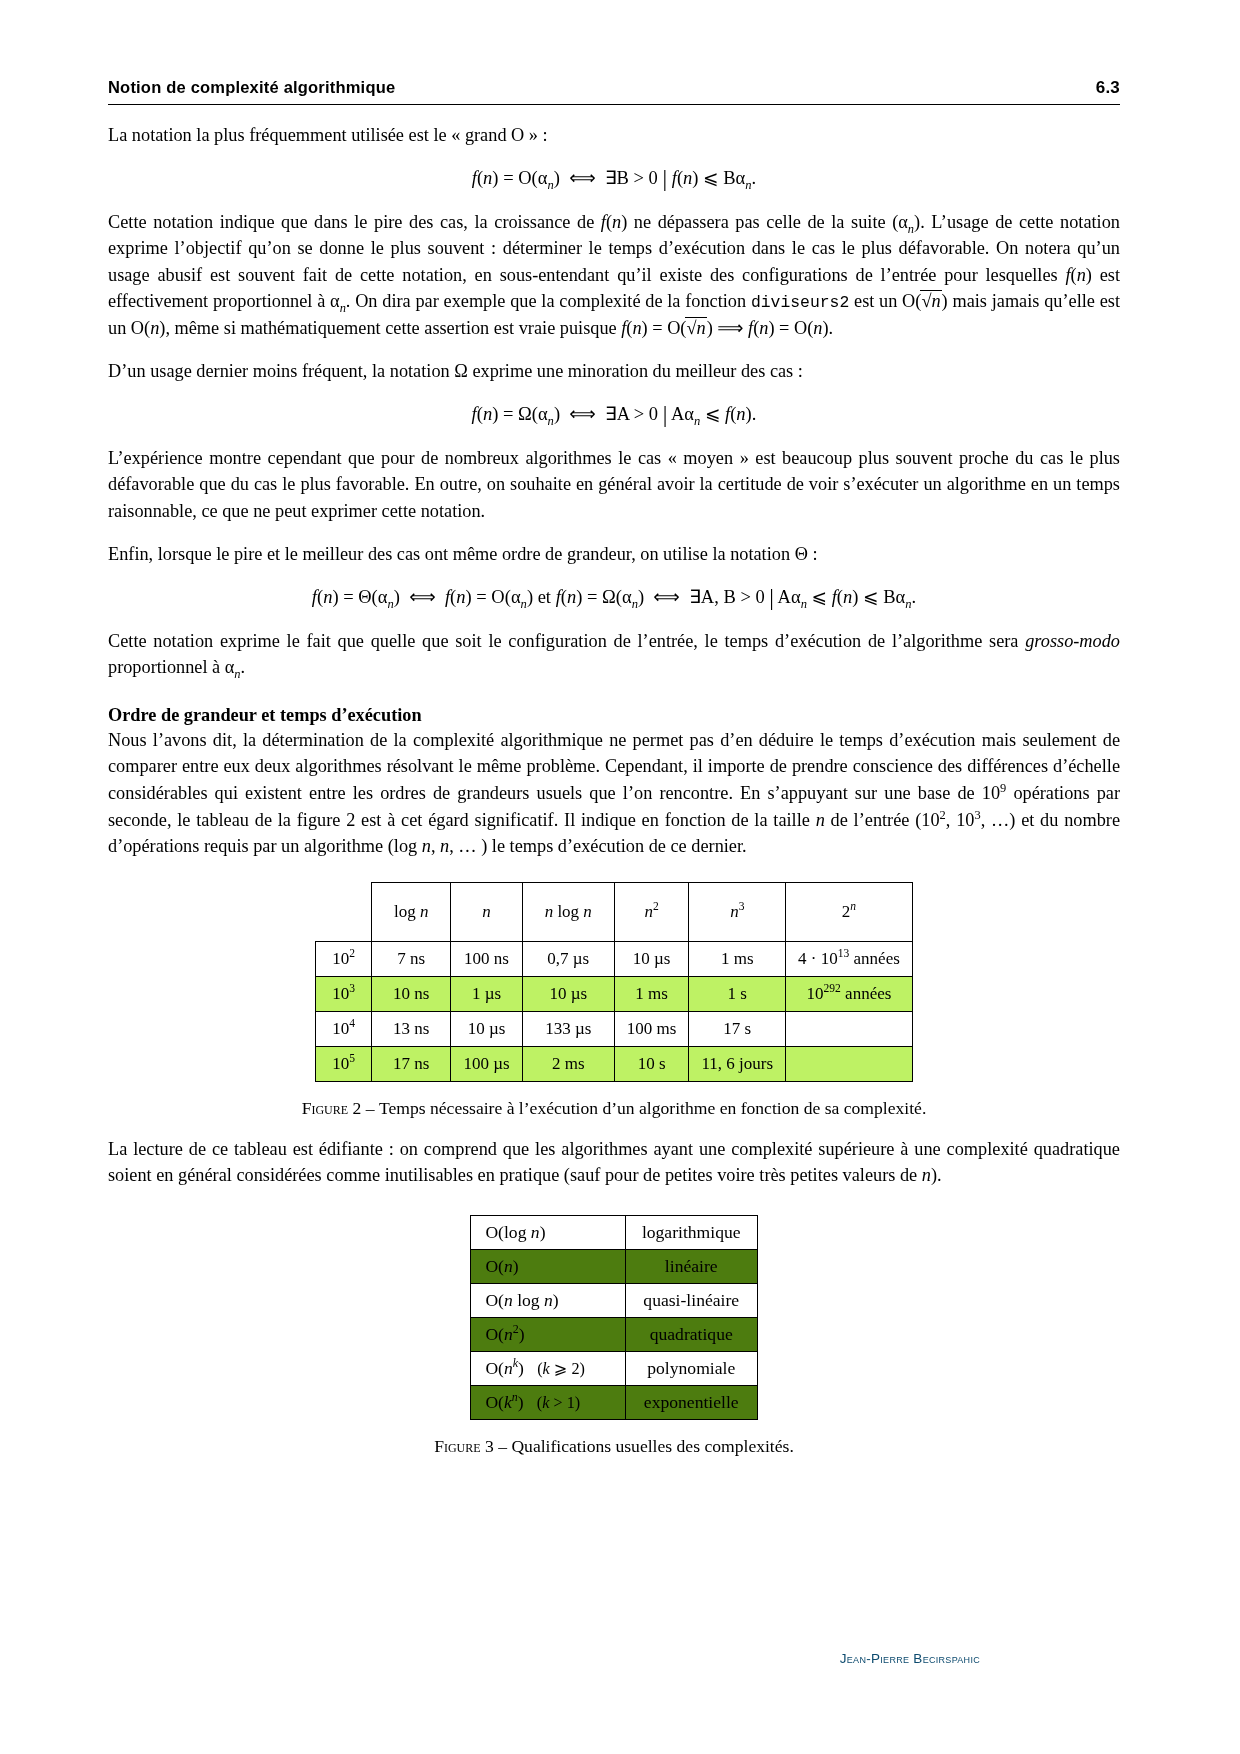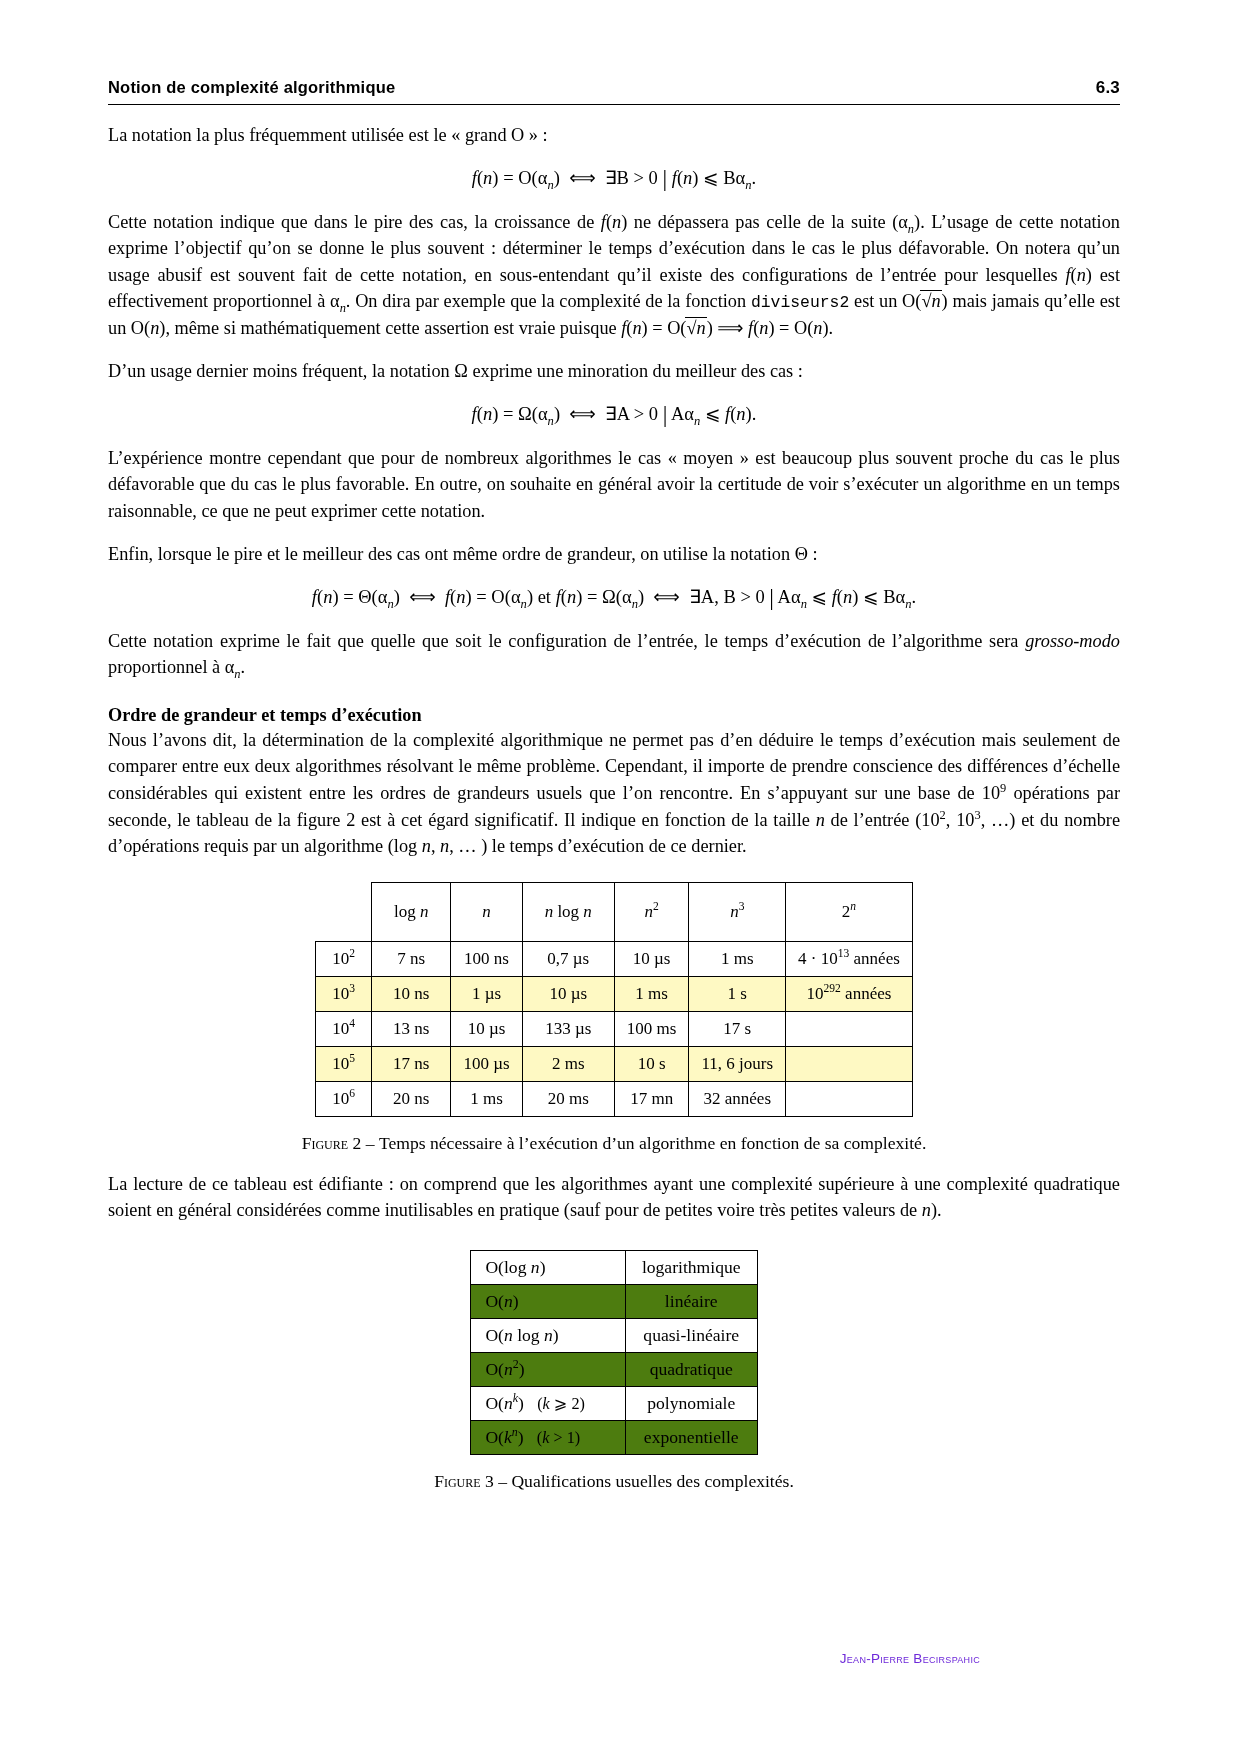--- a/index.html
+++ b/index.html
@@ -91,21 +91,21 @@
   }
   table.fig2 thead td.corner {
     border: none;
   }
   table.fig2 thead td {
     padding: 19px 22px;
   }
   table.fig2 tbody td.rowhead {
     padding: 7px 16px;
   }
-  table.fig2 tbody tr.alt td { background: #fef9c3; }
+  table.fig2 tbody tr.alt td { background: #bef264; }
   .caption {
     text-align: center;
     font-size: 17.6px;
     margin-top: 16px;
   }
   .sc {
     font-variant: small-caps;
   }
   .tbl3-wrap { display:flex; justify-content:center; margin-top: 26px; }
   table.fig3 {
@@ -124,21 +124,21 @@
 
   
   .footer {
     position: absolute;
     right: 120px;
     bottom: 88px;
     font-family: "Liberation Sans", sans-serif;
     font-variant: small-caps;
     font-size: 13.5px;
     letter-spacing: 0.3px;
-    color: #6d28d9;
+    color: #0c4a6e;
   }
 </style>
 </head>
 <body>
 
 <div class="page">
   <div class="content">
 
     <div class="runhead">
       <span class="left">Notion de complexité algorithmique</span>
@@ -216,29 +216,20 @@
           </tr>
           <tr class="alt">
             <td class="rowhead">10<sup>5</sup></td>
             <td>17 ns</td>
             <td>100 µs</td>
             <td>2 ms</td>
             <td>10 s</td>
             <td>11, 6 jours</td>
             <td></td>
           </tr>
-          <tr>
-            <td class="rowhead">10<sup>6</sup></td>
-            <td>20 ns</td>
-            <td>1 ms</td>
-            <td>20 ms</td>
-            <td>17 mn</td>
-            <td>32 années</td>
-            <td></td>
-          </tr>
         </tbody>
       </table>
     </div>
 
     <div class="caption">
       <span class="sc">Figure 2 – </span><span>Temps nécessaire à l’exécution d’un algorithme en fonction de sa complexité.</span>
     </div>
 
     <p class="para">La lecture de ce tableau est édifiante : on comprend que les algorithmes ayant une complexité supérieure à une complexité quadratique soient en général considérées comme inutilisables en pratique (sauf pour de petites voire très petites valeurs de <span class="math">n</span>).</p>
 

